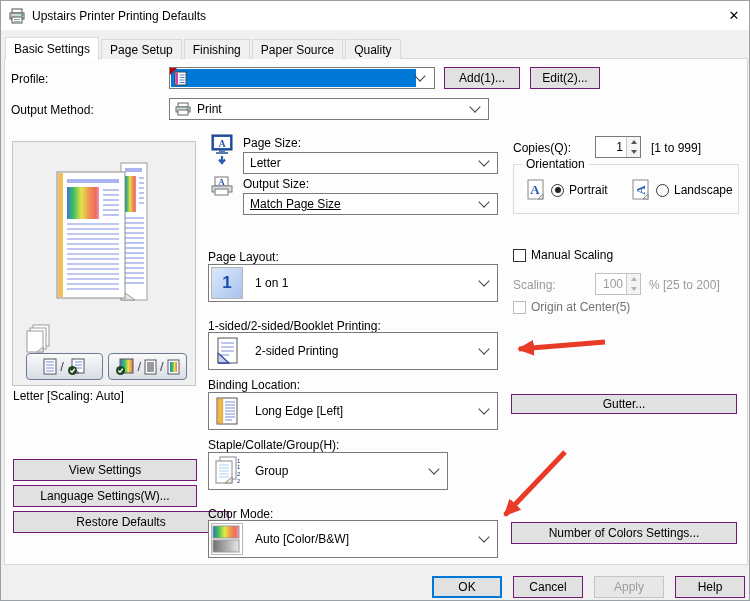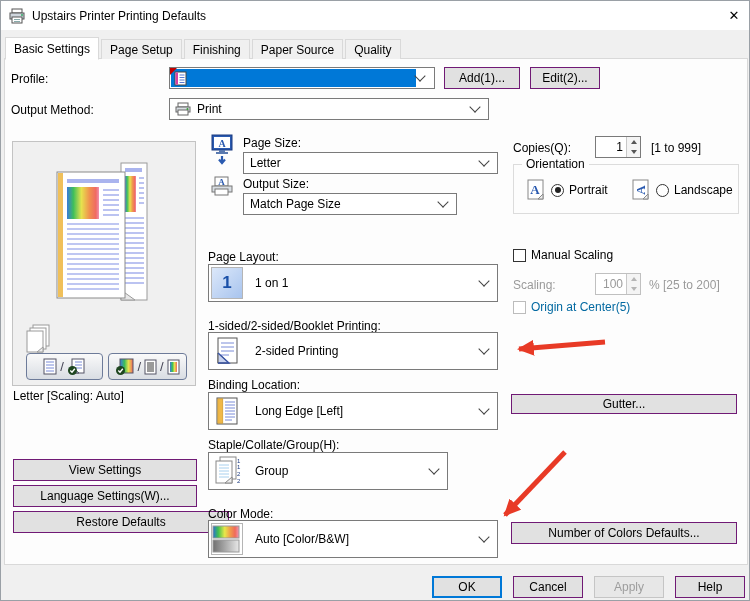--- a/index.html
+++ b/index.html
@@ -48,21 +48,21 @@
   .spin-up,.spin-down { flex:1; display:flex; align-items:center; justify-content:center; background:#f4f4f4; }
   .spin-up::after { content:""; border-left:3px solid transparent; border-right:3px solid transparent; border-bottom:4px solid #555; }
   .spin-down::after { content:""; border-left:3px solid transparent; border-right:3px solid transparent; border-top:4px solid #555; }
   .spinner.disabled .spin-up::after { border-bottom-color:#b5b5b5; }
   .spinner.disabled .spin-down::after { border-top-color:#b5b5b5; }
 
   
   .check { position:absolute; display:flex; align-items:center; }
   .check .box { width:13px; height:13px; border:1px solid #333; background:#fff; margin-right:5px; flex:none; }
   .check.disabled .box { border-color:#bcbcbc; }
-  .check.disabled .clabel { color:#0369a1; }
+  .check.disabled .clabel { color:#737373; }
   .radio { display:flex; align-items:center; }
   .radio .rb { width:13px; height:13px; border:1px solid #333; border-radius:50%; background:#fff; margin-right:5px; position:relative; flex:none; }
   .radio .rb.on::after { content:""; position:absolute; left:2.5px; top:2.5px; width:6px; height:6px; border-radius:50%; background:#222; }
 
   
   .groupbox { position:absolute; border:1px solid #dcdcdc; }
   .groupbox .legend { position:absolute; top:-8px; left:8px; background:#fdfdfd; padding:0 4px; }
 
   
   .preview-box { position:absolute; left:11px; top:140px; width:184px; height:245px; background:#f0f0f0; border:1px solid #c3c3c3; }
@@ -288,21 +288,21 @@
     <span class="chev"></span>
   </div>
 
   <svg width="22" height="20" viewBox="0 0 22 20" style="position:absolute; left:210px; top:175px;">
     <rect x="4" y="1" width="13" height="9" fill="#fff" stroke="#777"></rect>
     <text x="10.5" y="9" font-size="9" font-weight="bold" fill="#2a5ab0" text-anchor="middle" font-family="Liberation Serif, serif">A</text>
     <rect x="1" y="10" width="20" height="6" fill="#d9dee3" stroke="#777"></rect>
     <rect x="4" y="13" width="13" height="6" fill="#fff" stroke="#777"></rect>
   </svg>
   <span class="lbl" style="left:242px; top:176px;">Output Size:</span>
-  <div class="combo small" style="left:242px; top:192px; width:214px;">
+  <div class="combo small" style="left:242px; top:192px; width:255px;text-decoration:underline;">
     <span class="ctext">Match Page Size</span>
     <span class="chev"></span>
   </div>
 
   <span class="lbl" style="left:512px; top:140px;">Copies(Q):</span>
   <div class="spinner" style="left:594px; top:135px;">
     <span class="spin-value">1</span>
     <span class="spin-btns">
       <span class="spin-up"></span>
       <span class="spin-down"></span>
@@ -448,21 +448,21 @@
               <stop offset="1" stop-color="#e8e8e8"></stop>
           </linearGradient>
         </defs>
         <rect x="1" y="2" width="26" height="12" fill="url(#rb3)" stroke="#999"></rect>
         <rect x="1" y="16" width="26" height="12" fill="url(#gs3)" stroke="#999"></rect>
       </svg>
     </span>
     <span class="ctext" style="padding-left:12px;">Auto [Color/B&amp;W]</span>
     <span class="chev"></span>
   </div>
-  <div class="btn" style="left:510px; top:521px; width:226px; height:22px;">Number of Colors Defaults...</div>
+  <div class="btn" style="left:510px; top:521px; width:226px; height:22px;">Number of Colors Settings...</div>
 
   <div class="footer-sep"></div>
   <div class="btn default" style="left:431px; top:575px; width:70px; height:22px;">OK</div>
   <div class="btn" style="left:512px; top:575px; width:70px; height:22px;">Cancel</div>
   <div class="btn disabled" style="left:593px; top:575px; width:70px; height:22px;">Apply</div>
   <div class="btn" style="left:674px; top:575px; width:70px; height:22px;">Help</div>
 
   <svg class="arrows" width="750" height="601" viewBox="0 0 750 601">
     <defs>
       <marker id="ah" markerUnits="userSpaceOnUse" markerWidth="20" markerHeight="18" refX="15" refY="8" orient="auto">

